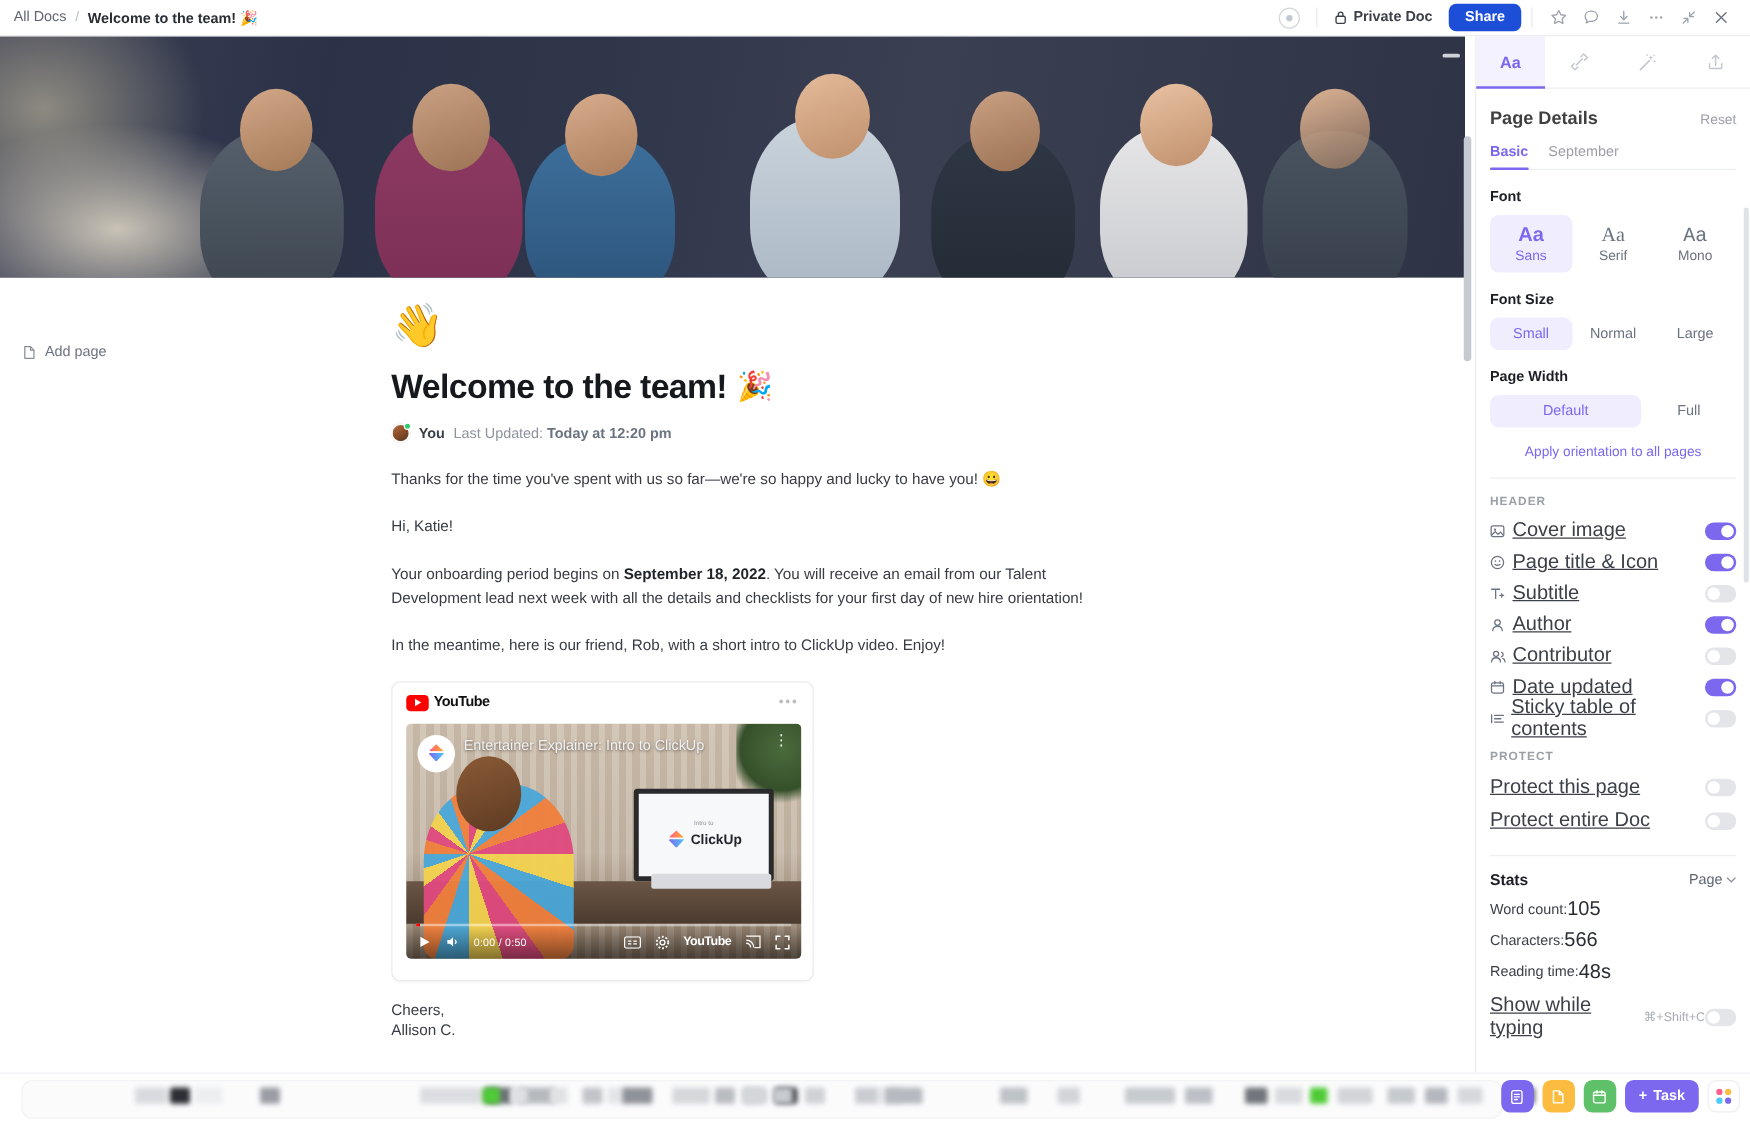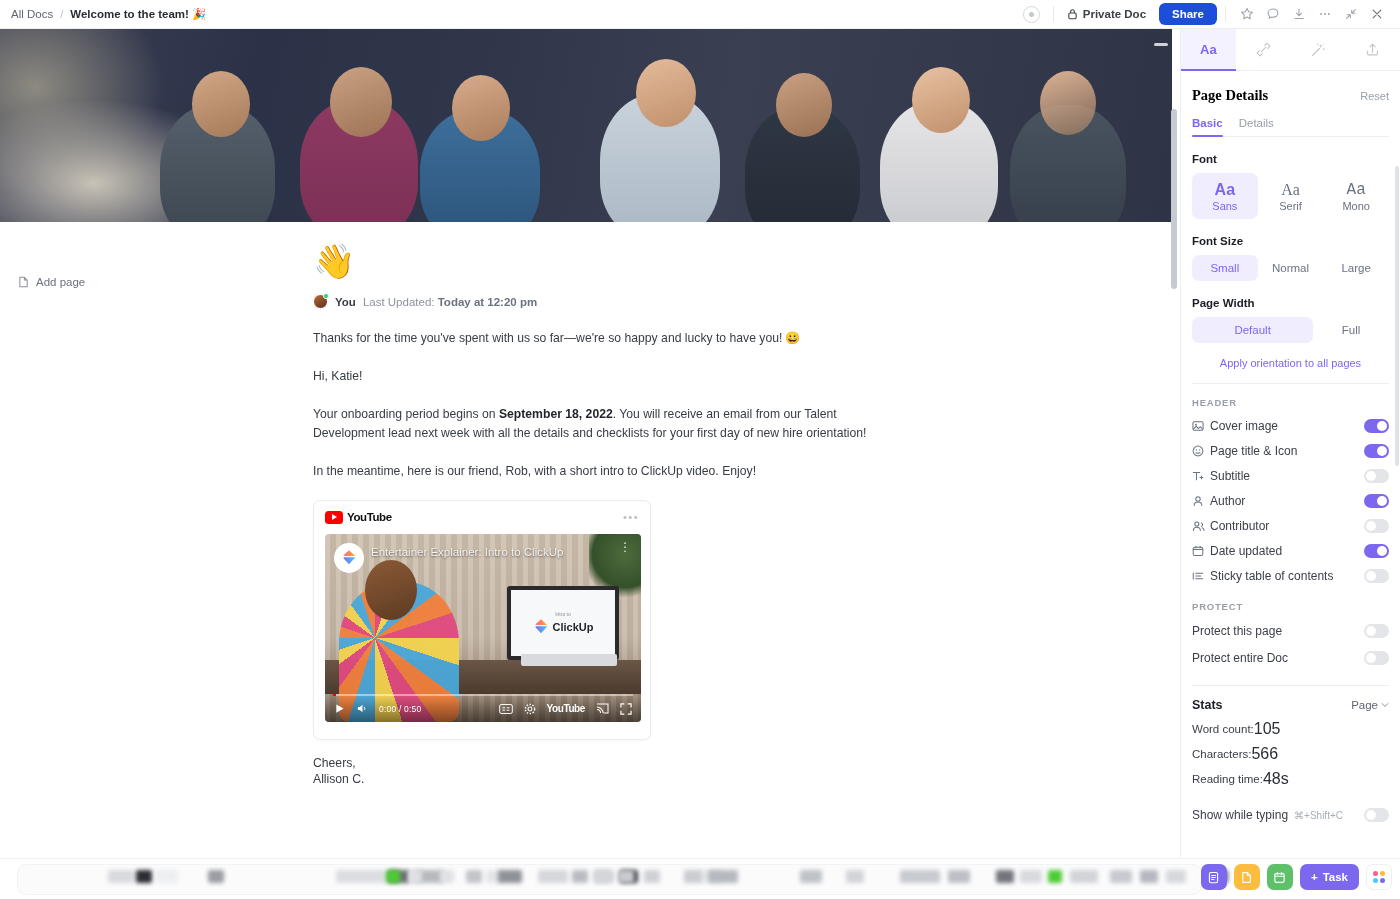--- a/index.html
+++ b/index.html
@@ -189,21 +189,21 @@
   }
   .rtab.active { color: #7b68ee; background: #f4f2ff; font-weight: bold; }
   .rtab.active:after {
     content:""; position:absolute; left:0; right:0; bottom:-1px; height:2px; background:#7b68ee;
   }
   .rbody { height: 828px; overflow: hidden; padding: 0 11px; position: relative; }
   .rpanel-scroll {
     position:absolute; right:1px; top:95px; width:4px; height:300px; background:#dfe2e6; border-radius:2px;
   }
   .panel-title-row { display:flex; align-items:baseline; padding-top: 16px; }
-  .panel-title { font-size: 14.5px; font-weight: bold; color: #000000; font-family: Liberation Serif, serif; }
+  .panel-title { font-size: 14.5px; font-weight: bold; color: #404040; }
   .panel-reset { margin-left:auto; font-size: 11px; color: #9aa0a8; cursor: pointer; }
   .subtabs { display:flex; gap:16px; margin-top: 13px; border-bottom:1px solid #eceef0; }
   .subtab { font-size:11.5px; color:#9aa0a8; padding-bottom:7px; cursor:pointer; position:relative; }
   .subtab.active { color:#7b68ee; font-weight:600; }
   .subtab.active:after{ content:""; position:absolute; left:0; right:0; bottom:-1px; height:2px; background:#7b68ee; border-radius:1px;}
 
   .sec-label { font-size: 11.5px; font-weight: bold; color:#1b1e24; margin-top: 16px; margin-bottom: 8px; }
   .seg { display:flex; gap:0; }
   .seg-item {
     flex:1; text-align:center; padding: 8px 0 7px; border-radius: 7px; cursor:pointer;
@@ -216,21 +216,21 @@
   .seg-item .big.mono { font-family: "Liberation Mono", monospace; }
   .seg2 .seg-item { padding: 7px 0; font-size: 11.5px; }
   .apply-link { text-align:center; font-size: 11px; color:#7b68ee; margin-top: 14px; cursor:pointer; }
 
   .divider { height:1px; background:#eceef0; margin: 14px 0 0; }
   .group-head { font-size: 9.5px; letter-spacing: .8px; color:#9aa0a8; font-weight:600; margin: 13px 0 6px; }
   .row {
     display:flex; align-items:center; height: 24px; margin-bottom: 1px;
   }
   .row .ico { width: 18px; color:#6b7280; display:flex; align-items:center; font-size: 11px; }
-  .row .lbl { font-size: 12px; color:#3c4049; }
+  .row .lbl { font-size: 16px; color:#3c4049;text-decoration:underline; }
   .toggle {
     margin-left:auto; width: 25px; height: 14px; border-radius: 7px; background:#e3e5e9;
     position:relative; cursor:pointer; flex:none;
   }
   .toggle.on { background:#7b68ee; }
   .toggle .knob {
     position:absolute; top:2px; left:2px; width:10px; height:10px; border-radius:50%; background:#fff;
     transition: none;
   }
   .toggle.on .knob { left: 13px; }
@@ -362,20 +362,24 @@
       <svg width="11" height="12" viewBox="0 0 12 13">
         <path d="M2 1.4h5l3 3v7.2H2z" fill="none" stroke="#8b9097" stroke-width="1.1" stroke-linejoin="round"></path>
         <path d="M7 1.4v3h3" fill="none" stroke="#8b9097" stroke-width="1.1"></path>
       </svg>
       <span>Add page</span>
     </div>
 
     <div class="page">
       <span class="page-emoji">👋</span>
 
+      <div class="page-title">
+        <span>Welcome to the team!</span>
+        <span class="party">🎉</span>
+      </div>
 
       <div class="meta">
         <span class="avatar">
             <span class="pres"></span>
           </span>
         <span class="meta-you">You</span>
         <span class="meta-upd">
           <span>Last Updated:</span>
           <b>Today at 12:20 pm</b>
         </span>
@@ -514,21 +518,21 @@
 
     <div class="rbody">
 
       <div class="panel-title-row">
         <span class="panel-title">Page Details</span>
         <span class="panel-reset">Reset</span>
       </div>
 
       <div class="subtabs">
         <span class="subtab active">Basic</span>
-        <span class="subtab">Details</span>
+        <span class="subtab">September</span>
       </div>
 
       <div class="sec-label">Font</div>
       <div class="seg">
         <div class="seg-item sel">
           <span class="big">Aa</span>
           <span>Sans</span>
         </div>
         <div class="seg-item">
           <span class="big serif">Aa</span>

